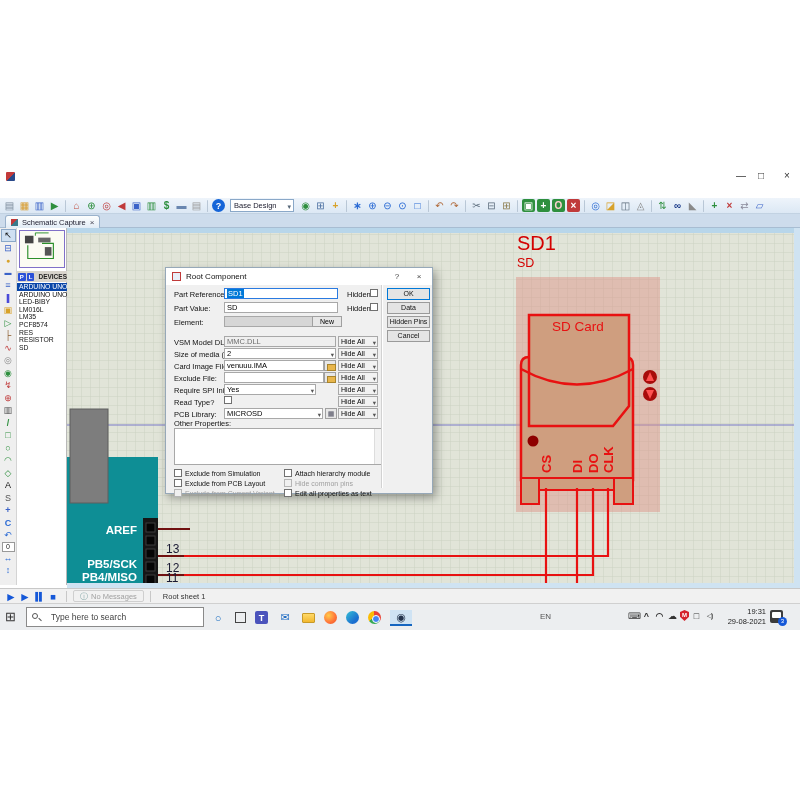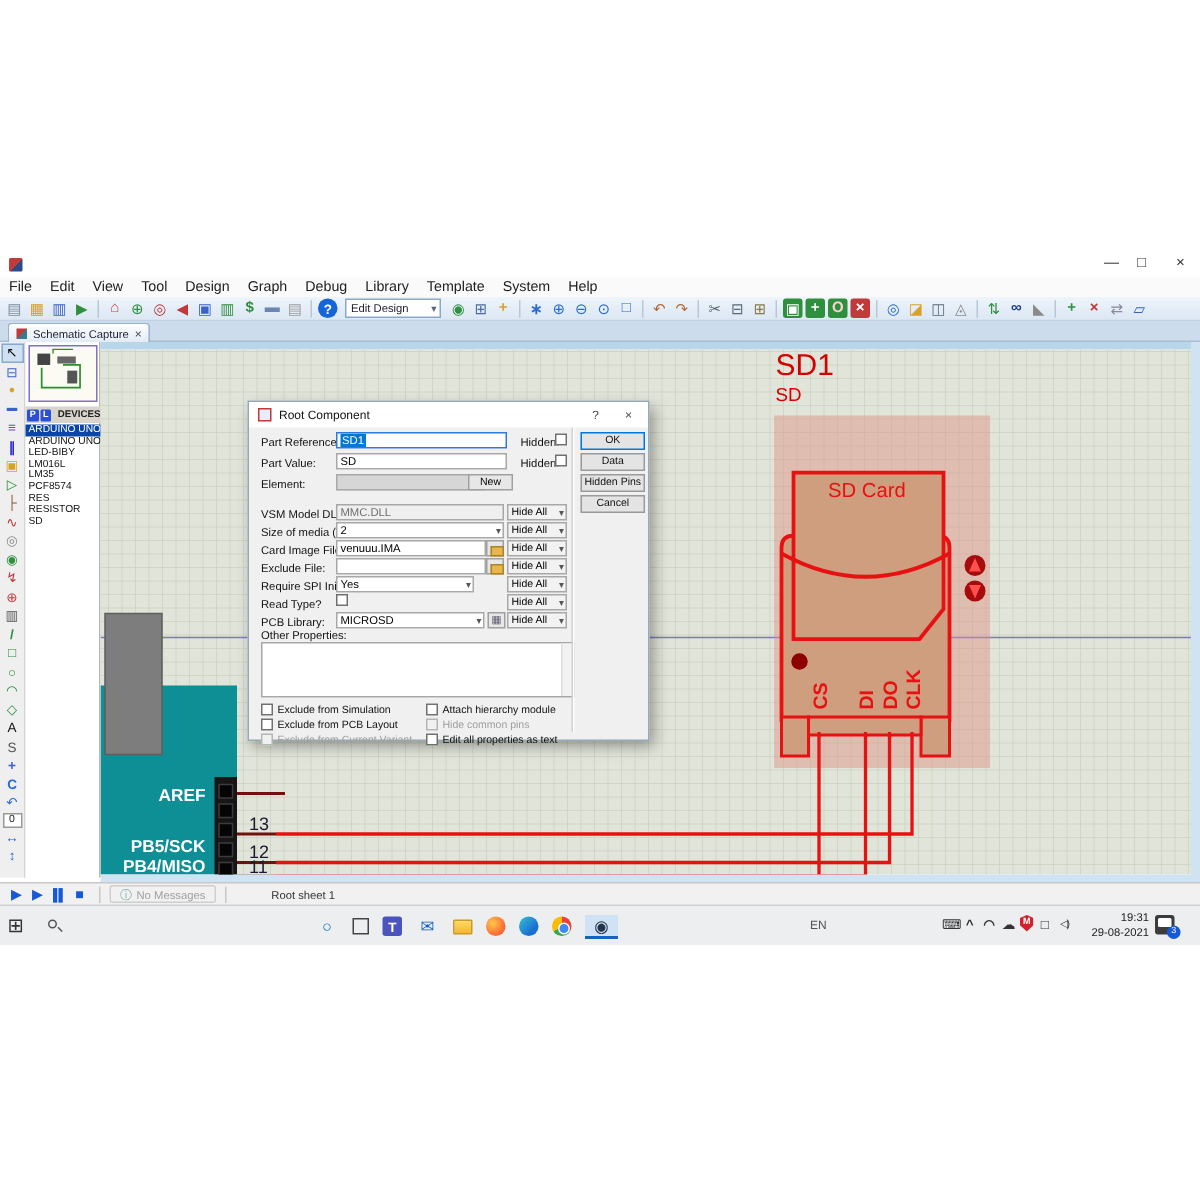--- a/index.html
+++ b/index.html
@@ -74,21 +74,21 @@
   .dbtnr.def{border:1px solid #0078d7;}
   .chklbl{position:absolute;font-size:7px;color:#111;white-space:nowrap;}
   .chklbl.dis{color:#9f9f9f;}
 
   
   .statusbar{position:absolute;left:0;top:588px;width:800px;height:15px;background:#f1f1f1;border-top:1px solid #c8c8c8;display:flex;align-items:center;gap:3px;padding-left:4px;}
   .sbi{font-size:9.5px;color:#1558d8;width:14px;text-align:center;}
   .ssep{width:1px;height:11px;background:#c8c8c8;margin:0 3px;}
   .nomsg{display:flex;align-items:center;gap:3px;border:1px solid #cfcfcf;border-radius:2px;color:#a0a0a0;font-size:7.5px;height:12px;padding:0 6px;}
   .iico{color:#8aa;font-size:8px;}
-  .sheetname{font-size:7.5px;color:#333;margin-left:24px;}
+  .sheetname{font-size:7.5px;color:#333;margin-left:6px;}
 
   
   .taskbar{position:absolute;left:0;top:603px;width:800px;height:27px;background:#eceef0;border-top:1px solid #d0d0d0;}
   .startbtn{position:absolute;left:5px;top:5px;font-size:13px;color:#333;}
   .sbox{position:absolute;left:26px;top:3px;width:178px;height:20px;background:#fff;border:1px solid #8a8a8a;display:flex;align-items:center;font-size:8.5px;color:#444;padding-left:24px;}
   .mag{position:absolute;left:32px;top:9px;width:6px;height:6px;border:1.2px solid #555;border-radius:50%;}
   .mag::after{content:"";position:absolute;left:5px;top:5px;width:4px;height:1.2px;background:#555;transform:rotate(45deg);}
   .apps{position:absolute;left:210px;top:4px;display:flex;gap:9px;align-items:center;height:19px;}
   .app{width:16px;height:16px;display:flex;align-items:center;justify-content:center;font-size:11px;color:#333;}
   .app.teams{background:#4b53bc;color:#fff;font-size:9px;font-weight:bold;border-radius:2px;width:13px;height:13px;}
@@ -113,34 +113,20 @@
 
 <div class="page">
 
   <div class="titlebar">
     <span class="appico"></span>
     <span class="wctl" style="left:732px">—</span>
     <span class="wctl" style="left:752px">□</span>
     <span class="wctl" style="left:778px">×</span>
   </div>
 
-  <div class="menubar">
-
-  <span class="mi">File</span>
-      <span class="mi">Edit</span>
-      <span class="mi">View</span>
-      <span class="mi">Tool</span>
-      <span class="mi">Design</span>
-      <span class="mi">Graph</span>
-      <span class="mi">Debug</span>
-      <span class="mi">Library</span>
-      <span class="mi">Template</span>
-      <span class="mi">System</span>
-      <span class="mi">Help</span>
-    </div>
 
   <div class="toolbar">
     <span style="display:flex;align-items:center">
 
     <span class="tbi" style="color: rgb(122, 138, 154);">▤</span>
         <span class="tbi" style="color: rgb(216, 154, 42);">▦</span>
         <span class="tbi" style="color: rgb(58, 98, 200);">▥</span>
         <span class="tbi" style="color: rgb(46, 143, 62);">▶</span>
         <span class="tbi sep"></span>
         <span class="tbi" style="color: rgb(192, 74, 58);">⌂</span>
@@ -148,21 +134,21 @@
         <span class="tbi" style="color: rgb(192, 58, 58);">◎</span>
         <span class="tbi" style="color: rgb(192, 58, 58);">◀</span>
         <span class="tbi" style="color: rgb(58, 98, 200);">▣</span>
         <span class="tbi" style="color: rgb(46, 143, 62);">▥</span>
         <span class="tbi" style="color: rgb(46, 143, 62); font-weight: bold;">$</span>
         <span class="tbi" style="color: rgb(106, 135, 176);">▬</span>
         <span class="tbi" style="color: rgb(154, 154, 154);">▤</span>
         <span class="tbi sep"></span>
         <span class="tbi" style="color: rgb(255, 255, 255); background: rgb(21, 101, 216); border-radius: 50%; font-weight: bold; font-size: 9px;">?</span>
       </span>
-    <span class="combo-main"><span>Edit Design</span></span>
+    <span class="combo-main"><span>Base Design</span></span>
     <span style="display:flex;align-items:center">
 
     <span class="tbi" style="color: rgb(46, 143, 62);">◉</span>
         <span class="tbi" style="color: rgb(74, 110, 160);">⊞</span>
         <span class="tbi" style="color: rgb(216, 162, 42); font-weight: bold;">+</span>
         <span class="tbi sep"></span>
         <span class="tbi" style="color: rgb(42, 106, 212); font-weight: bold;">∗</span>
         <span class="tbi" style="color: rgb(42, 106, 212);">⊕</span>
         <span class="tbi" style="color: rgb(42, 106, 212);">⊖</span>
         <span class="tbi" style="color: rgb(42, 106, 212);">⊙</span>
@@ -408,20 +394,23 @@
     <span class="nomsg">
       <span class="iico">ⓘ</span>
       <span>No Messages</span>
     </span>
     <span class="ssep"></span>
     <span class="sheetname">Root sheet 1</span>
   </div>
 
   <div class="taskbar">
     <span class="startbtn">⊞</span>
+    <div class="sbox">
+      <span>Type here to search</span>
+    </div>
     <span class="mag"></span>
     <div class="apps">
 
     <span class="app" style="color: rgb(27, 110, 194); font-weight: bold;">○</span>
         <span class="app taskview"></span>
         <span class="app teams">T</span>
         <span class="app" style="color: rgb(21, 101, 192);">✉</span>
         <span class="app folder"></span>
         <span class="app firefox"></span>
         <span class="app edge"></span>

